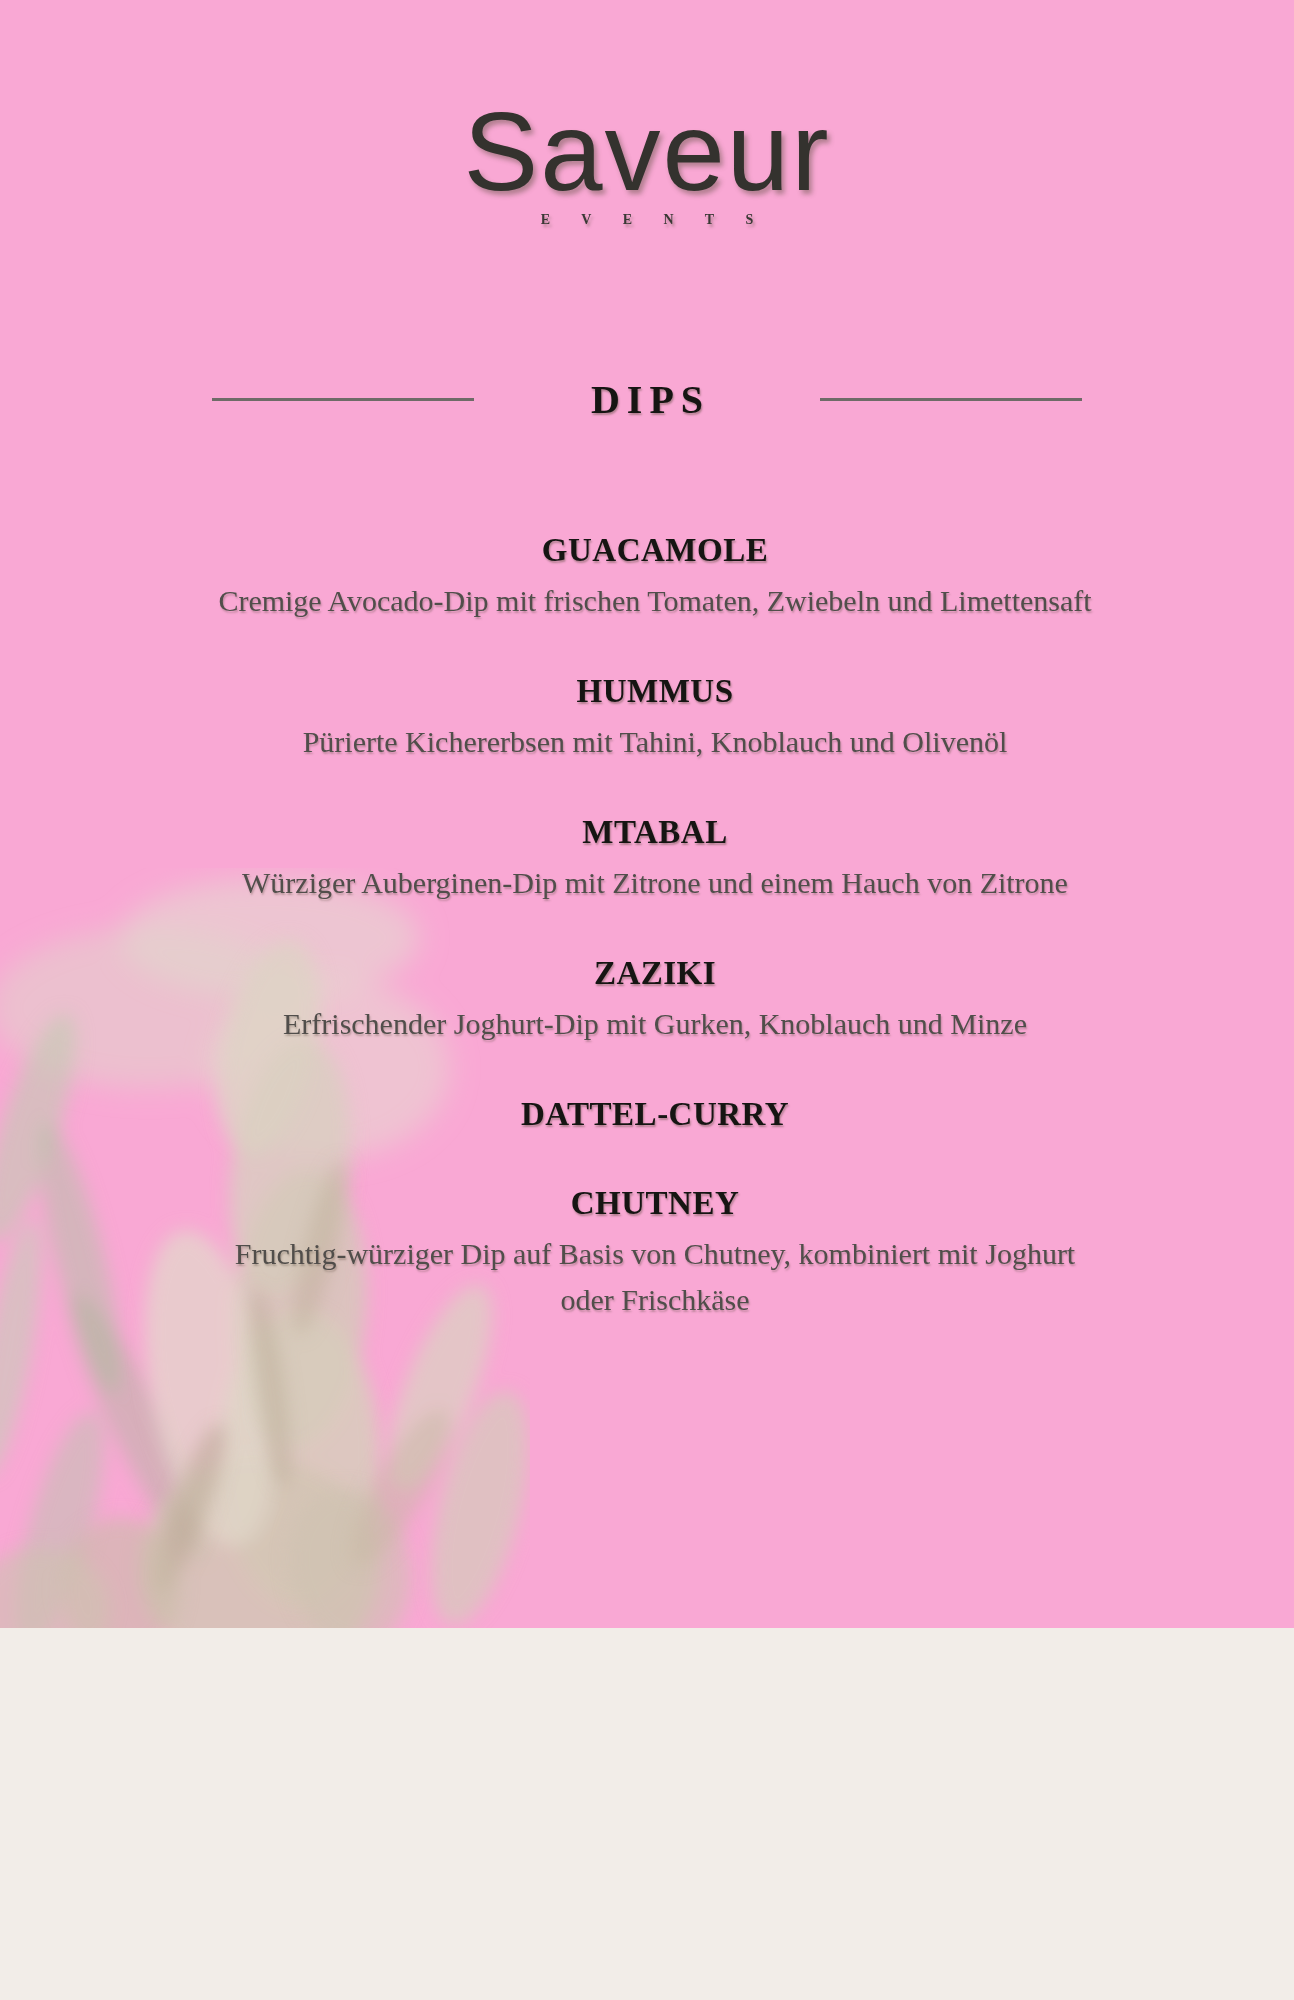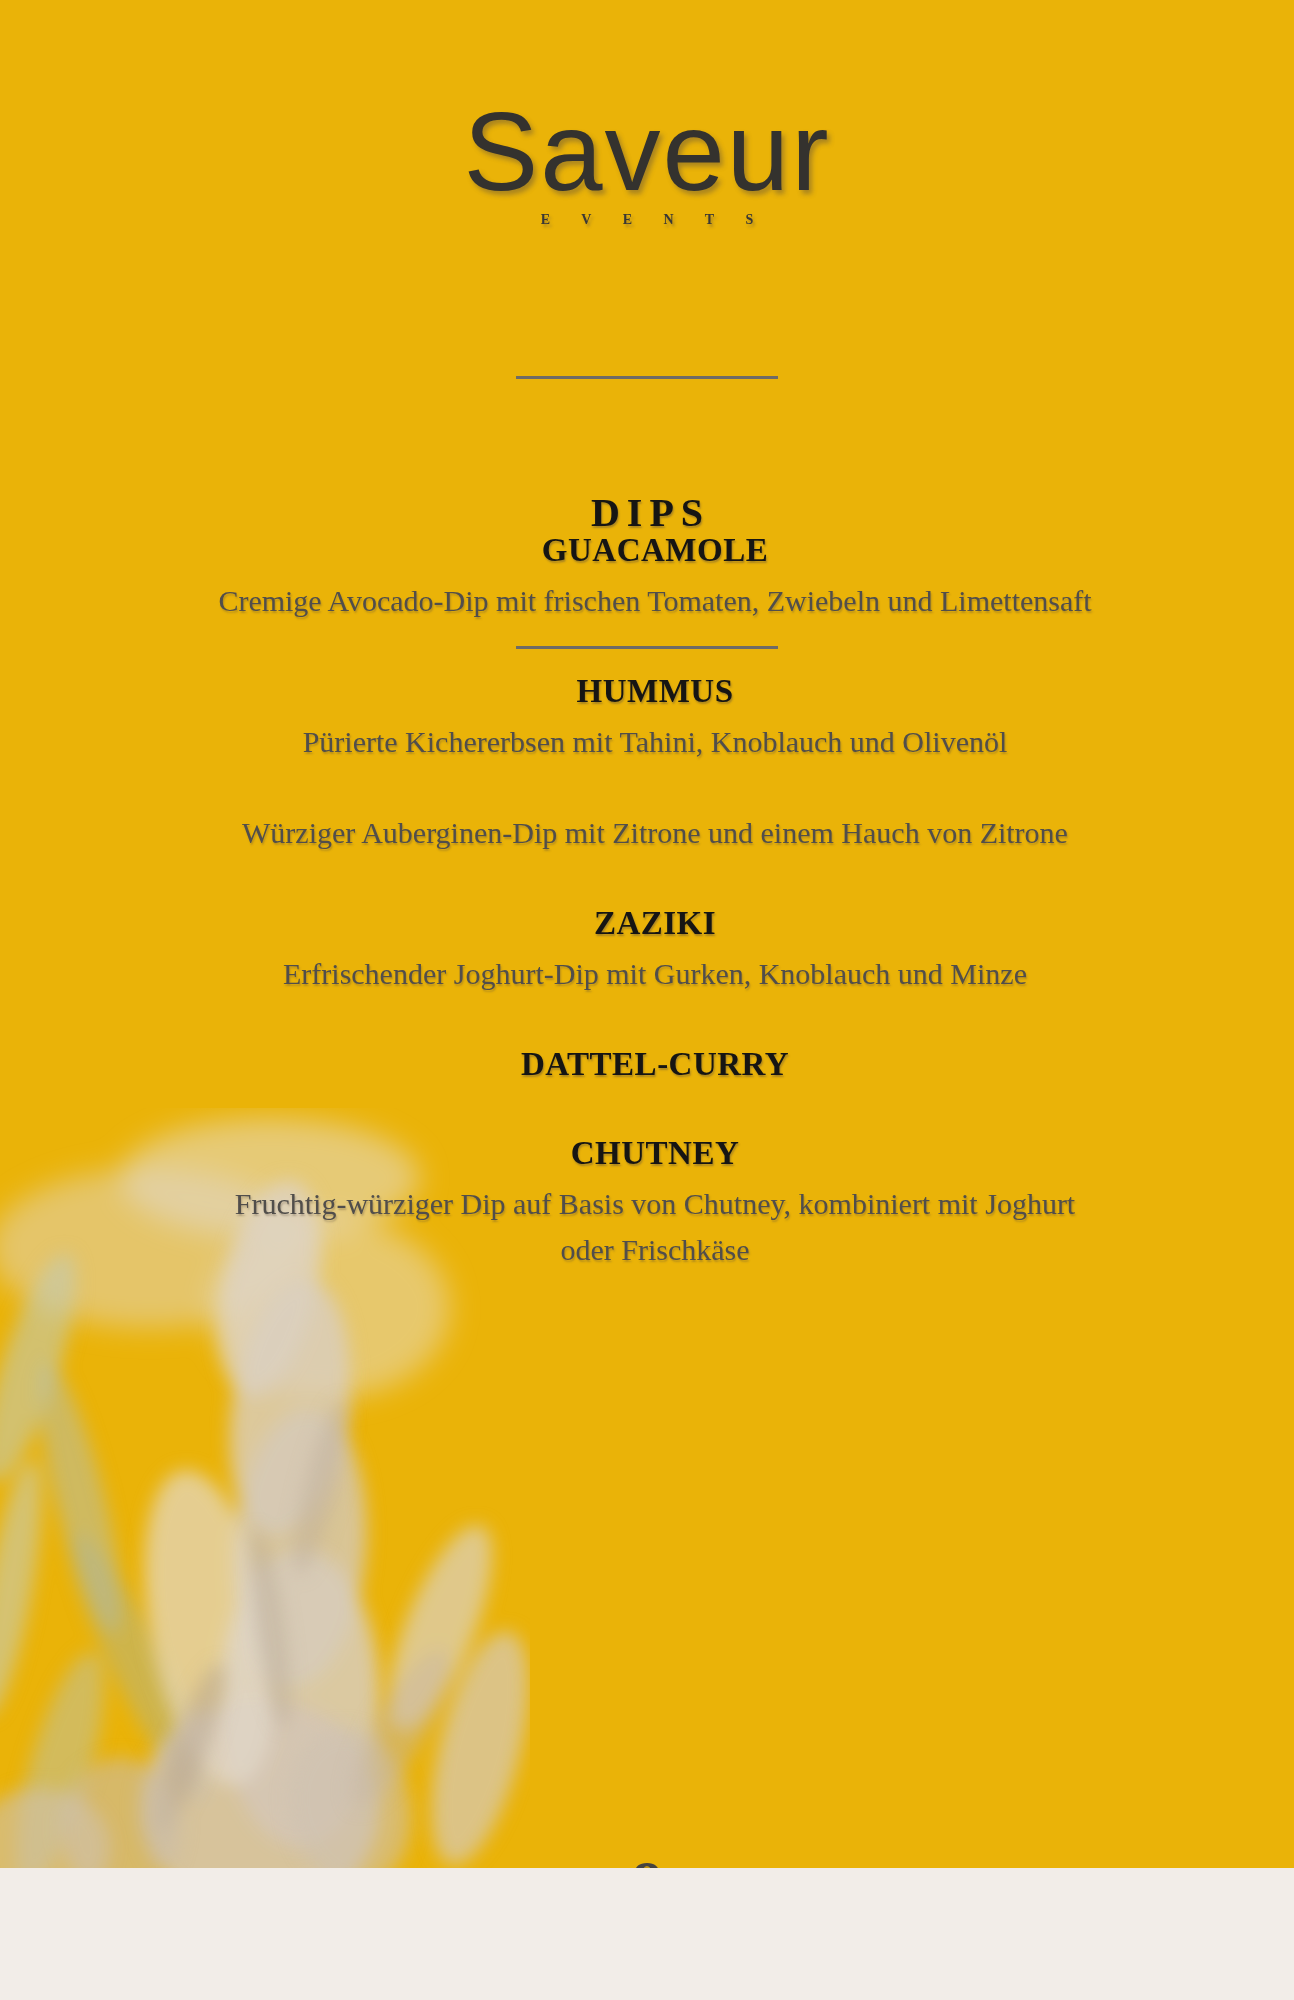--- a/index.html
+++ b/index.html
@@ -2,21 +2,21 @@
 <html><head>
 <meta charset="utf-8">
 <style>
   html,body{margin:0;padding:0;}
   body{
     width:1294px;height:2000px;
     background:#f2ede8;
     font-family:"Liberation Serif","DejaVu Serif",serif;
     overflow:hidden;
   }
-  .page{position:relative;width:1294px;height:1868px;background:#eab308;overflow:hidden;}
+  .page{position:relative;width:1294px;height:1628px;background:#f9a8d4;overflow:hidden;}
 
   
   .brand{position:absolute;top:0;left:0;width:100%;text-align:center;}
   .brand-name{
     margin-top:96px;
     font-family:"Liberation Sans","DejaVu Sans",sans-serif;
     font-size:112px;line-height:1.0;
     letter-spacing:2px;
     color:#34322e;
     text-shadow:3px 4px 5px rgba(90,75,60,0.45);
@@ -30,21 +30,20 @@
     text-indent:14px;
     color:#3a3835;
     text-shadow:2px 3px 3px rgba(90,75,60,0.4);
   }
 
   
   .section-title-row{
     position:absolute;top:376px;left:0;width:100%;
     display:flex;align-items:center;justify-content:center;
     gap:110px;
-    flex-direction:column;
   }
   .rule{display:block;height:3px;background:#6e6b67;}
   .rule.dips-rule{width:262px;}
   .section-title{
     margin:0;
     font-size:40px;font-weight:bold;
     letter-spacing:7px;text-indent:7px;
     color:#161513;
     text-shadow:1px 2px 2px rgba(90,75,60,0.45);
   }
@@ -153,20 +152,21 @@
       <h2 class="item-name">GUACAMOLE</h2>
       <p class="item-desc">Cremige Avocado-Dip mit frischen Tomaten, Zwiebeln und Limettensaft</p>
     </section>
 
     <section class="item">
       <h2 class="item-name">HUMMUS</h2>
       <p class="item-desc">Pürierte Kichererbsen mit Tahini, Knoblauch und Olivenöl</p>
     </section>
 
     <section class="item">
+      <h2 class="item-name">MTABAL</h2>
       <p class="item-desc">Würziger Auberginen-Dip mit Zitrone und einem Hauch von Zitrone</p>
     </section>
 
     <section class="item">
       <h2 class="item-name">ZAZIKI</h2>
       <p class="item-desc">Erfrischender Joghurt-Dip mit Gurken, Knoblauch und Minze</p>
     </section>
 
     <section class="item">
       <h2 class="item-name">DATTEL-CURRY</h2>

